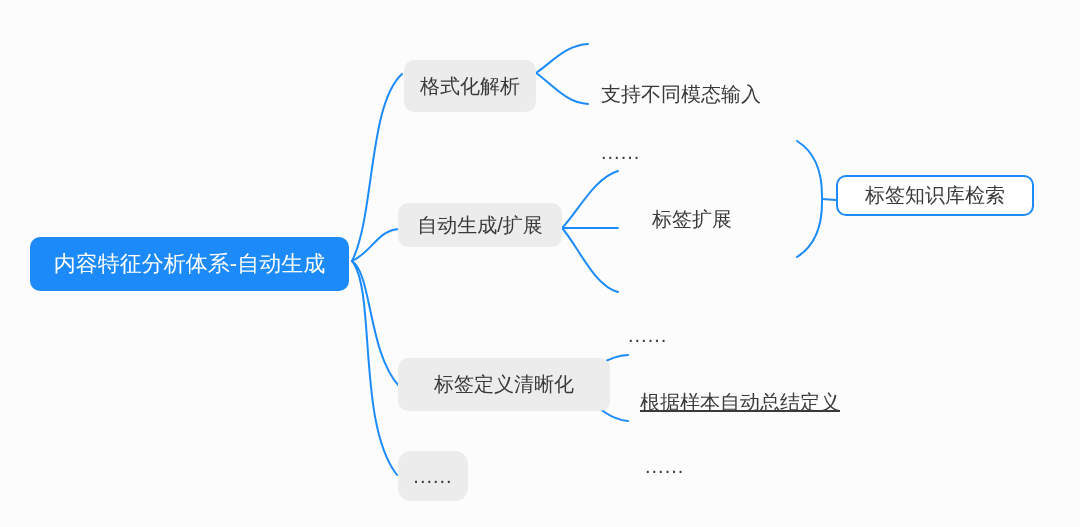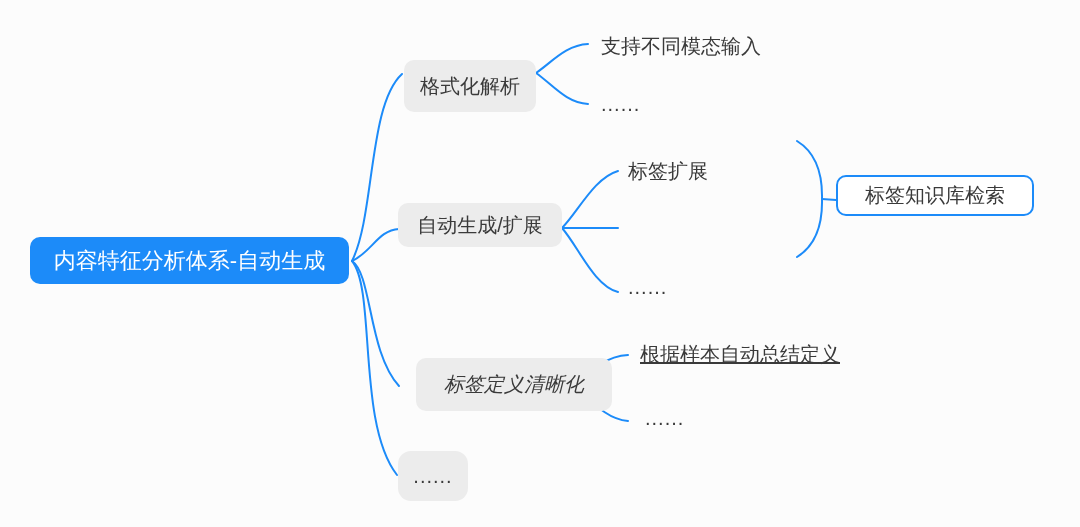--- a/index.html
+++ b/index.html
@@ -35,46 +35,47 @@
   }
   .node{
     position:absolute;
     display:flex;align-items:center;justify-content:center;
     white-space:nowrap;
     color:var(--text);
     font-size:20px;
     cursor:default;
   }
   .root-node{
-    left:30px;top:237px;width:319px;height:47px;
+    left:30px;top:237px;width:319px;height:54px;
     background:var(--root-bg);
     color:var(--root-text);
     border-radius:10px;
     font-size:22px;
   }
   .branch{
     background:var(--node-bg);
     border-radius:10px;
   }
   .b1{left:404px;top:60px;width:132px;height:52px;}
   .b2{left:398px;top:203px;width:164px;height:44px;}
-  .b3{left:416px;top:358px;width:196px;height:53px;font-style:italic;}
+  .b3{left:398px;top:358px;width:212px;height:53px;}
   .b4{left:398px;top:451px;width:70px;height:50px;border-radius:13px;letter-spacing:1px;}
   .leaf{
     position:absolute;
     height:26px;
     display:flex;align-items:center;
     white-space:nowrap;
     color:var(--text);
     font-size:20px;
+    margin-top:48px;
   }
   .dots{letter-spacing:1px;}
   .l1a{left:601px;top:33px;}
   .l1b{left:601px;top:91px;}
-  .l2a{left:628px;top:158px;font-family:Liberation Mono, monospace;}
+  .l2a{left:652px;top:158px;font-family:Liberation Mono, monospace;}
   .l2b{left:628px;top:215px;}
   .l2c{left:628px;top:274px;}
   .l3a{left:640px;top:341px;text-decoration:underline;}
   .l3b{left:645px;top:405px;}
   .summary-node{
     left:836px;top:175px;width:198px;height:41px;
     background:var(--summary-bg);
     border:2px solid var(--accent);
     border-radius:10px;
   }

